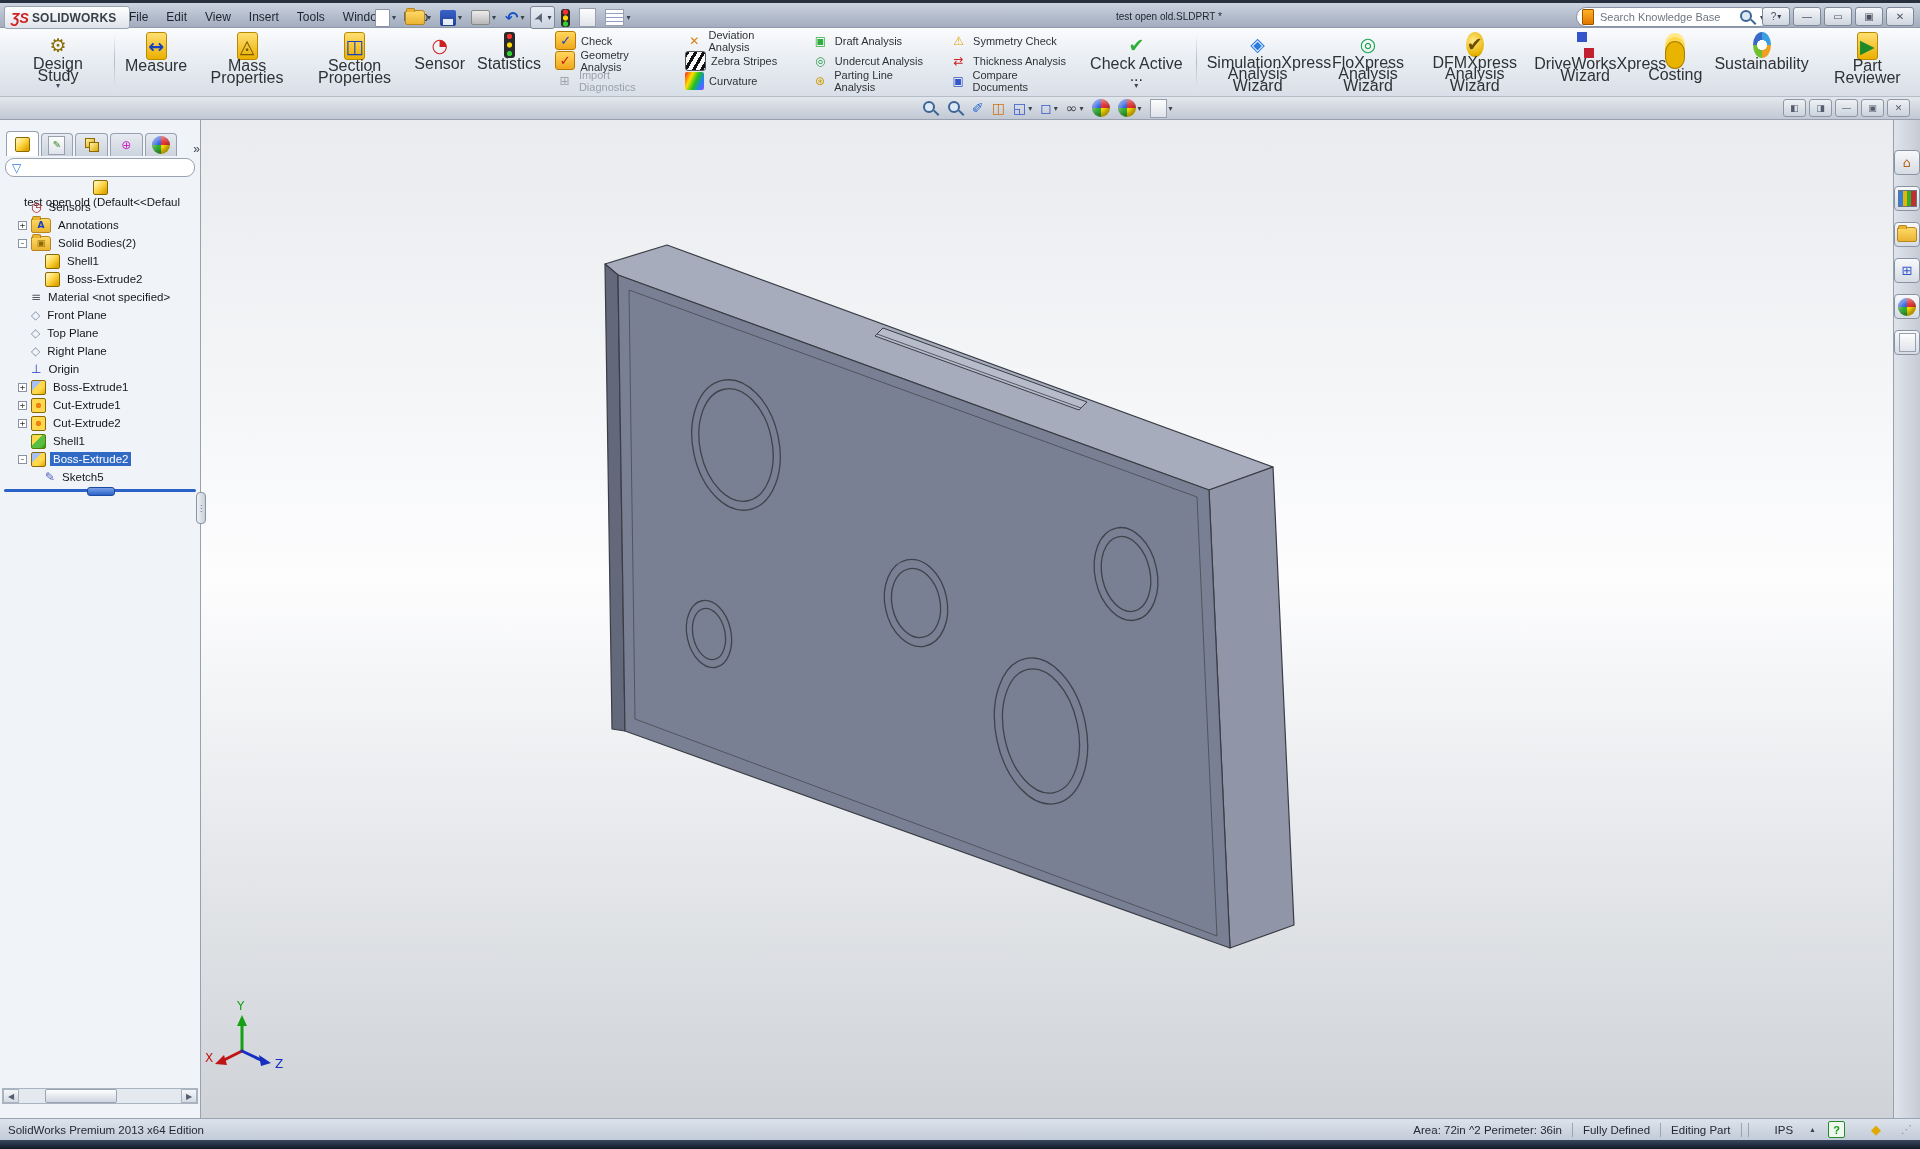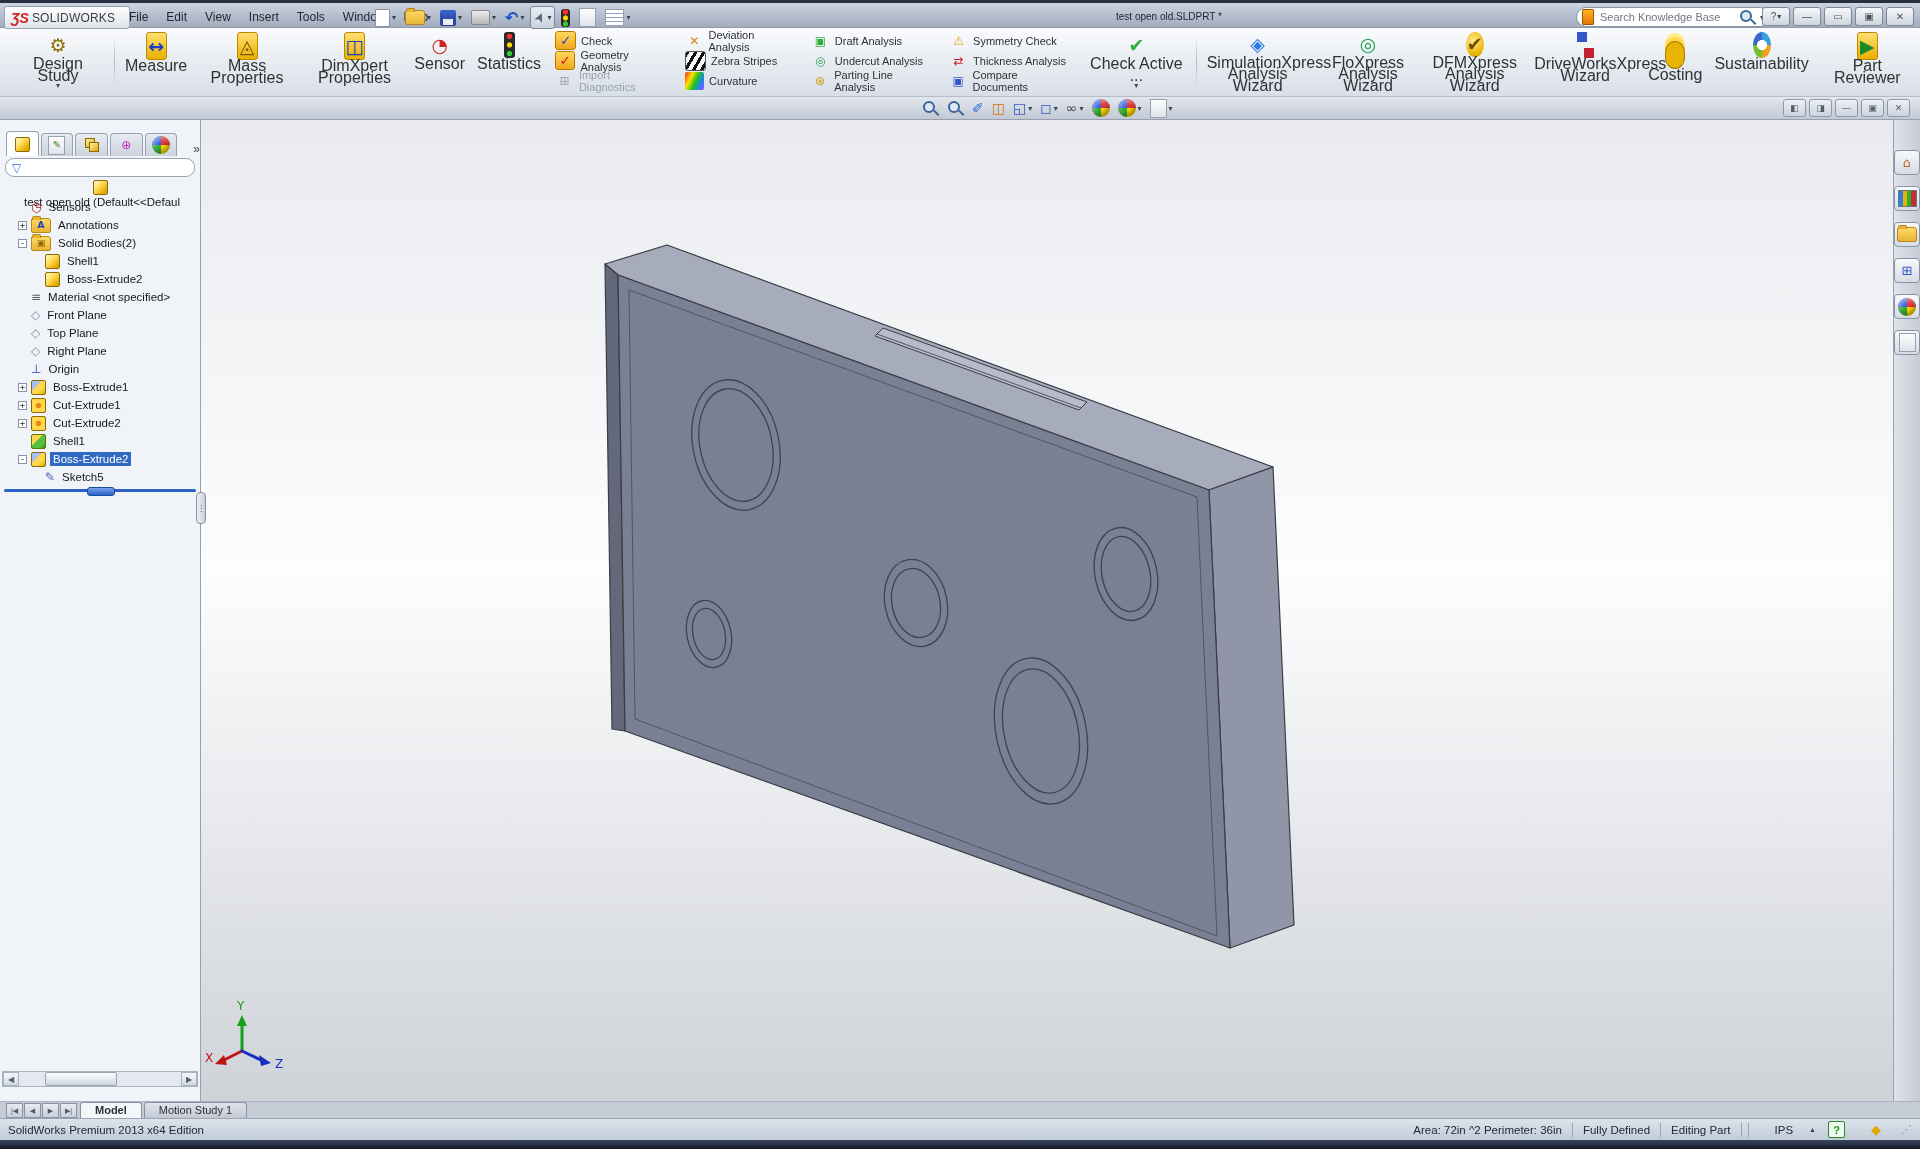--- a/index.html
+++ b/index.html
@@ -7,21 +7,21 @@
   #win{width:1920px;height:1149px;display:flex;flex-direction:column;background:#cfd6e0;
     box-shadow:inset 3px 0 0 #2e3a4c, inset -3px 0 0 #2e3a4c;}
   .ic{display:inline-flex;align-items:center;justify-content:center;font-family:"DejaVu Sans",sans-serif;line-height:1;}
   .ic-sm{font-size:12px;}
   
   #titlebar{position:relative;height:28px;flex:0 0 28px;box-sizing:border-box;border-top:3px solid #26303f;
     background:linear-gradient(#ccd4e0,#b4bdcc 55%,#a3adbe);border-bottom:1px solid #8e99ab;}
   #logo{position:absolute;left:4px;top:3px;width:112px;height:21px;background:linear-gradient(#fefefe,#dfe3ea);
     border:1px solid #9aa3b2;border-radius:3px;display:flex;align-items:center;gap:3px;padding:0 6px;}
   .logomark{color:#d02020;font-weight:bold;font-style:italic;font-size:14px;}
-  .logotext{font-size:12px;font-weight:normal;letter-spacing:.2px;color:#3a4048;text-align:center;}
+  .logotext{font-size:12px;font-weight:bold;letter-spacing:.2px;color:#3a4048;text-align:center;}
   #menubar{position:absolute;left:120px;top:4px;display:flex;}
   .menu{padding:3px 9px;font-size:12px;color:#1d2430;border-radius:3px;}
   #pin{position:absolute;left:348px;top:6px;font-size:13px;}
   #qtoolbar{position:absolute;left:372px;top:3px;display:flex;align-items:center;gap:3px;}
   .qbtn{display:inline-flex;align-items:center;gap:2px;padding:1px 3px;border-radius:3px;height:19px;}
   .qbtn.pressed{border:1px solid #7e8796;background:linear-gradient(#e9eef5,#c9d2de);}
   .caret{font-size:8px;color:#3a4450;}
   #doctitle{position:absolute;left:1116px;top:8px;font-size:10px;color:#1d2430;white-space:nowrap;}
   #searchbox{position:absolute;right:150px;top:4px;width:182px;height:18px;background:#fff;border:1px solid #8a93a3;
     border-radius:10px;display:flex;align-items:center;padding:0 5px;gap:4px;}
@@ -253,21 +253,21 @@
         <div class="rlg">
           <span class="ic ic-measure bg-gold" style="color: rgb(21, 64, 192);">↔</span>
           <div class="rlabel">Measure</div>
         </div>
         <div class="rlg">
           <span class="ic ic-mass-properties bg-gold" style="color: rgb(122, 90, 0);">◬</span>
           <div class="rlabel">Mass Properties</div>
         </div>
         <div class="rlg">
           <span class="ic ic-section-properties bg-gold" style="color: rgb(21, 64, 192);">◫</span>
-          <div class="rlabel">DimXpert Properties</div>
+          <div class="rlabel">Section Properties</div>
         </div>
         <div class="rlg">
           <span class="ic ic-sensor" style="color: rgb(204, 34, 34);">◔</span>
           <div class="rlabel">Sensor</div>
         </div>
         <div class="rlg">
           <span class="ic ic-statistics bg-traffic"></span>
           <div class="rlabel">Statistics</div>
         </div>
       </div>
@@ -600,28 +600,20 @@
         </div>
         <div class="tbtn">
           <span class="ic ic-appearances-scenes bg-ball"></span>
         </div>
         <div class="tbtn">
           <span class="ic ic-custom-properties bg-sheet"></span>
         </div>
       </div>
   </div>
 
-  <div id="modeltabs">
-      <span class="mnav">|◀</span>
-      <span class="mnav">◀</span>
-      <span class="mnav">▶</span>
-      <span class="mnav">▶|</span>
-      <span class="mtab active">Model</span>
-      <span class="mtab">Motion Study 1</span>
-    </div>
 
   <div id="statusbar">
     <span id="statusleft">SolidWorks Premium 2013 x64 Edition</span>
     <span id="statusspace"></span>
     <span class="sfield">Area: 72in ^2 Perimeter: 36in</span>
     <span class="ssep"></span>
     <span class="sfield">Fully Defined</span>
     <span class="ssep"></span>
     <span class="sfield">Editing Part</span>
     <span class="ssep"></span>

